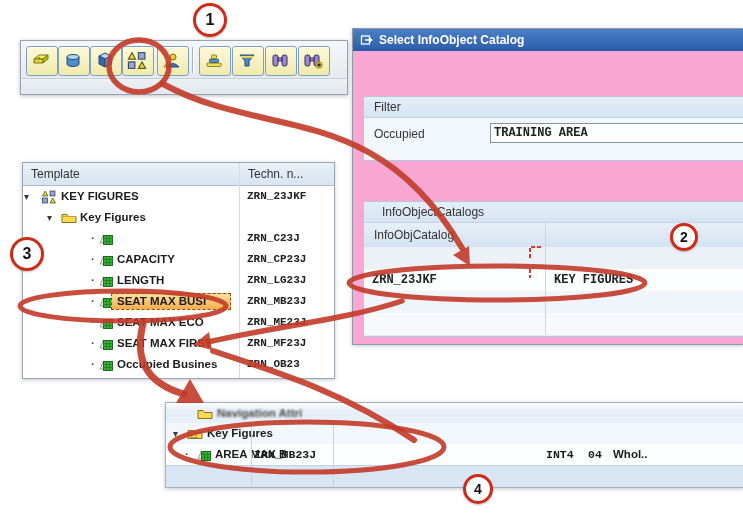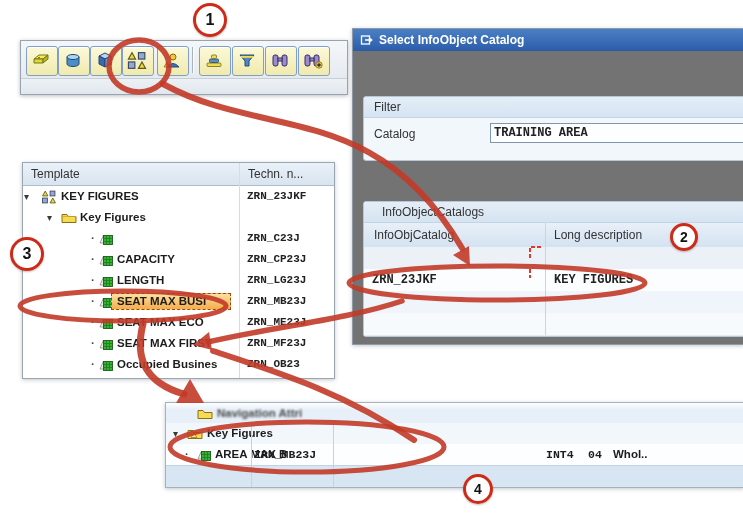--- a/index.html
+++ b/index.html
@@ -12,21 +12,21 @@
   #toolbar{left:20px;top:40px;width:326px;height:53px;border:1px solid #99A3AD;
     background:linear-gradient(#F4F7FA,#DFE5EC);box-shadow:0 1px 4px rgba(60,70,90,.35);}
   #toolbar .sub{position:absolute;left:0;right:0;top:37px;height:15px;
     background:linear-gradient(#EDF1F5,#E0E7EE);border-top:1px solid #C6CED6;}
   .tbtn{position:absolute;top:5px;width:30px;height:28px;border:1px solid #7FA0C4;border-radius:3px;
     background:linear-gradient(#FCF9DA,#F0EAAC);box-shadow:inset 0 1px 0 #fff;cursor:default;}
   .tbtn svg{position:absolute;left:4px;top:4px;}
   .tsep{position:absolute;top:6px;width:1px;height:26px;background:#A9B2BB;box-shadow:1px 0 0 #fff;}
 
   
-  #dialog{left:352px;top:28px;width:391px;height:315px;background:#737373;
+  #dialog{left:352px;top:28px;width:391px;height:315px;background:#f9a8d4;
     border:1px solid #8E9AA8;border-right:none;box-shadow:0 1px 4px rgba(60,70,90,.3);}
   #dlg-title{position:absolute;left:0;top:0;right:0;height:22px;
     background:linear-gradient(#4A80C6,#2C5CA9);color:#fff;font-size:12px;font-weight:700;
     line-height:22px;padding-left:26px;}
   #dlg-title svg{position:absolute;left:7px;top:4px;}
   .groupbox{position:absolute;left:10px;width:381px;background:#F2F7FC;
     border:1px solid #B7C7DA;border-radius:3px;}
   .gb-head{position:absolute;left:0;right:0;top:0;height:20px;
     background:linear-gradient(#E5EEF7,#D5E3F2);border-bottom:1px solid #C4D4E6;
     font-size:12px;color:#333;line-height:20px;padding-left:10px;border-radius:3px 3px 0 0;}
@@ -169,29 +169,28 @@
     <div id="dlg-title">
       <svg width="13" height="13" viewBox="0 0 13 13">
         <rect x="1.5" y="3" width="8" height="8" fill="none" stroke="#fff" stroke-width="1.3"></rect>
         <path d="M5,7 L11.5,7 M9,4.8 L11.8,7 L9,9.2" fill="none" stroke="#fff" stroke-width="1.3"></path>
       </svg>
       <span>Select InfoObject Catalog</span>
     </div>
 
     <div id="gb-filter" class="groupbox">
       <div class="gb-head">Filter</div>
-      <span id="fld-infoarea-label">Catalog</span>
+      <span id="fld-infoarea-label">Occupied</span>
       <input id="fld-infoarea" class="mono" type="text" value="TRAINING AREA" style="">
     </div>
 
     <div id="gb-cat" class="groupbox">
       <div class="gb-head">InfoObjectCatalogs</div>
       <div id="cat-colhead">
         <span style="position:absolute;left:10px">InfoObjCatalog</span>
-        <span style="position:absolute;left:190px">Long description</span>
       </div>
       <div class="cat-row" style="top:45px;background:#ECF1F7">
       </div>
       <div class="cat-row" style="top:67px;background:#FBFDFF">
         <span class="cat-c0 mono">ZRN_23JKF</span>
         <span class="cat-c1 mono">KEY FIGURES</span>
       </div>
       <div class="cat-row" style="top:89px;background:#F0F5FB">
         <span class="cat-c0 mono"></span>
         <span class="cat-c1 mono"></span>

